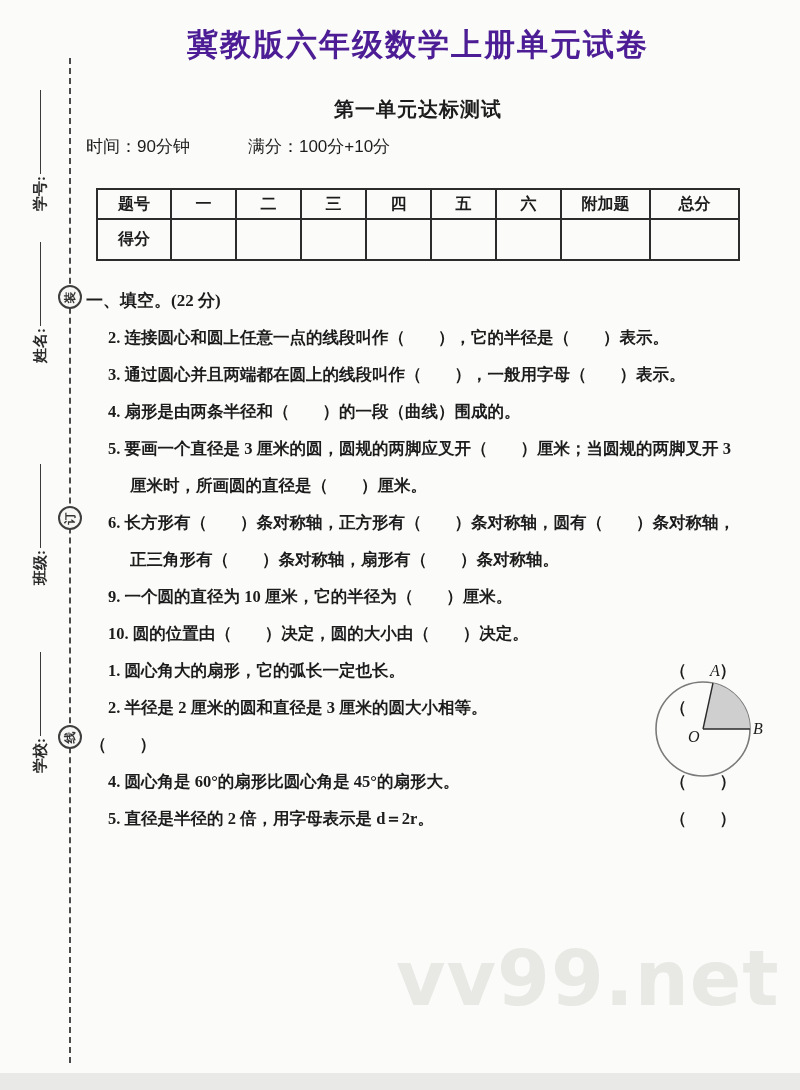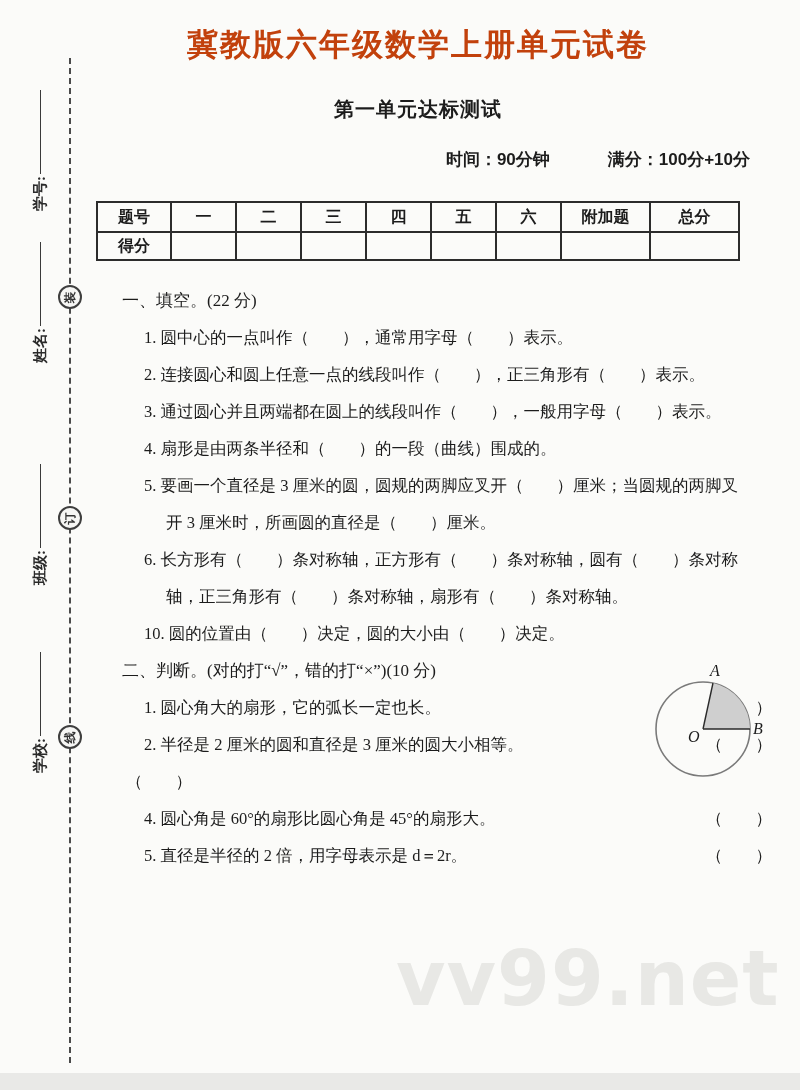--- a/index.html
+++ b/index.html
@@ -53,47 +53,47 @@
   .bottom-band {
     position:absolute; left:0; bottom:0; width:100%; height:17px;
     background:#e9e9e7;
   }
 
   
   .content { position:absolute; left:86px; top:0; width:664px; z-index:2; }
 
   .paper-title {
     margin-top:24px; text-align:center;
-    font-size:31px; font-weight:bold; letter-spacing:2px; color:#c2410c;
+    font-size:31px; font-weight:bold; letter-spacing:2px; color:#4c1d95;
   }
   .paper-subtitle {
     margin-top:30px; text-align:center;
     font-size:20px; font-weight:bold; letter-spacing:1px;
   }
   .info-line {
-    margin-top:25px; text-align:right;
+    margin-top:12px; text-align:left;
     font-family:"Liberation Sans","DejaVu Sans",sans-serif;
-    font-size:17px; font-weight:bold;
+    font-size:17px; font-weight:normal;
   }
   .info-line .gap { display:inline-block; width:58px; }
 
   table.score-table {
     margin:30px auto 0 auto; width:642px;
     border-collapse:collapse; table-layout:fixed;
     font-family:"Liberation Sans","DejaVu Sans",sans-serif;
     font-size:16px; font-weight:bold; text-align:center;
   }
   table.score-table td {
     border:2px solid #2c2c2c; height:30px; padding:0;
   }
-  table.score-table tr:last-child td { height:28px; }
+  table.score-table tr:last-child td { height:41px; }
   col.c-first { width:74px; } col.c-num { width:65px; }
   col.c-extra { width:89px; } col.c-total { width:89px; }
 
-  .section { line-height:37px; font-size:16.5px; font-weight:normal;margin-left:36px; }
+  .section { line-height:37px; font-size:16.5px; font-weight:bold; }
   .section-1 { margin-top:21px; }
   .section-heading { font-size:17px; }
   .fill-item { padding-left:44px; text-indent:-22px; }
   .judge-list { width:656px; }
   .judge-item { display:flex; }
   .judge-item .q { flex:1; padding-left:22px; }
   .judge-item .bracket { width:76px; text-align:right; padding-right:6px; }
 
   
   .diagram {
@@ -175,31 +175,30 @@
       <td></td>
       <td></td>
       <td></td>
       <td></td>
     </tr>
   </tbody>
     </table>
 
   <div class="section section-1">
     <div class="section-heading">一、填空。(22 分)</div>
-    <div class="fill-item"><span>1.</span> <span>圆中心的一点叫作（　　），通常用字母（　　）表示。</span></div>
-    <div class="fill-item"><span>2.</span> <span>连接圆心和圆上任意一点的线段叫作（　　），正三角形有（　　）表示。</span></div>
+    <div class="fill-item"><span>2.</span> <span>连接圆心和圆上任意一点的线段叫作（　　），它的半径是（　　）表示。</span></div>
     <div class="fill-item"><span>3.</span> <span>通过圆心并且两端都在圆上的线段叫作（　　），一般用字母（　　）表示。</span></div>
     <div class="fill-item"><span>4.</span> <span>扇形是由两条半径和（　　）的一段（曲线）围成的。</span></div>
     <div class="fill-item"><span>5.</span> <span>要画一个直径是 3 厘米的圆，圆规的两脚应叉开（　　）厘米；当圆规的两脚叉开 3 厘米时，所画圆的直径是（　　）厘米。</span></div>
     <div class="fill-item"><span>6.</span> <span>长方形有（　　）条对称轴，正方形有（　　）条对称轴，圆有（　　）条对称轴，正三角形有（　　）条对称轴，扇形有（　　）条对称轴。</span></div>
+    <div class="fill-item"><span>9.</span> <span>一个圆的直径为 10 厘米，它的半径为（　　）厘米。</span></div>
     <div class="fill-item"><span>10.</span> <span>圆的位置由（　　）决定，圆的大小由（　　）决定。</span></div>
   </div>
 
   <div class="section">
-    <div class="section-heading">二、判断。(对的打“√”，错的打“×”)(10 分)</div>
     <div class="judge-list">
       <div class="judge-item">
         <span class="q"><span>1.</span> <span>圆心角大的扇形，它的弧长一定也长。</span></span>
         <span class="bracket">（　　）</span>
       </div>
       <div class="judge-item">
         <span class="q"><span>2.</span> <span>半径是 2 厘米的圆和直径是 3 厘米的圆大小相等。</span></span>
         <span class="bracket">（　　）</span>
       </div>
       <div class="judge-item">

